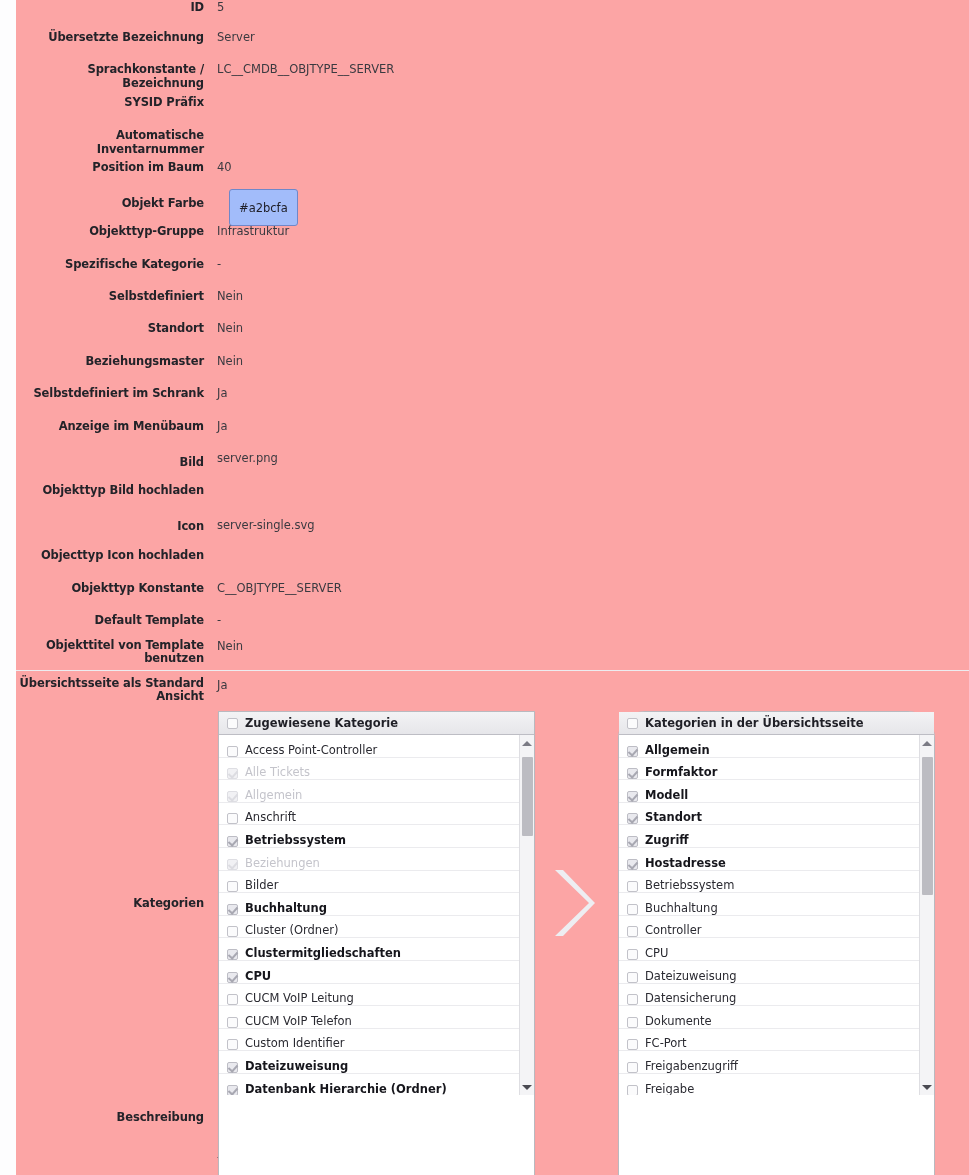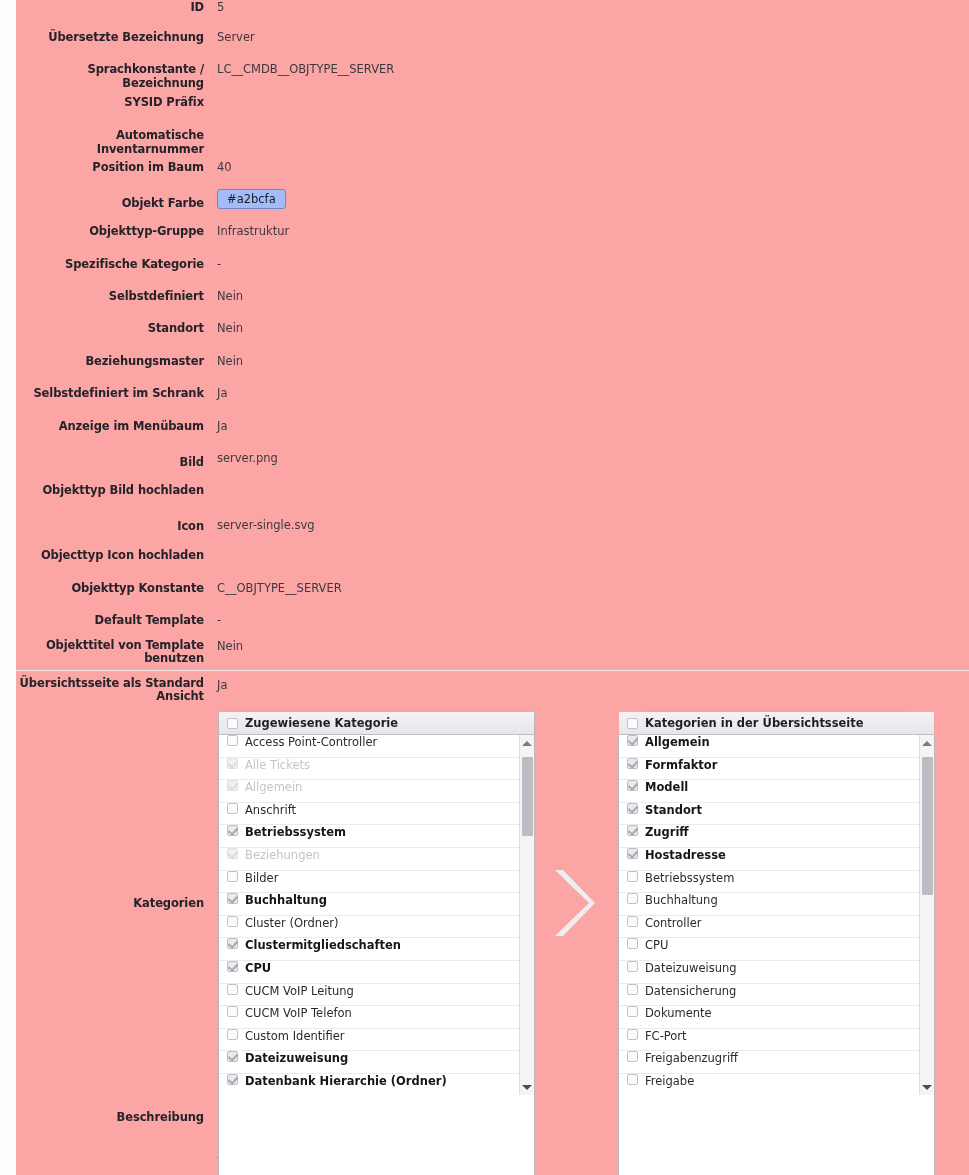--- a/index.html
+++ b/index.html
@@ -47,23 +47,23 @@
 
   .hsep {
     position: absolute;
     left: 0; width: 969px; height: 1px;
     background: #ececf0;
   }
 
   
   .swatch {
     position: absolute;
-    left: 201px;
+    left: 213px;
     top: 189px;
-    height: 20px;
+    height: 37px;
     padding: 9px 9px;
     display: flex;
     align-items: center;
     justify-content: center;
     border: 1px solid #6f87c9;
     border-radius: 3px;
     font-size: 11.5px;
     color: #20202a;
   }
 
@@ -98,21 +98,21 @@
     top: 23px; left: 0;
     width: 315px;
     height: 360px;
     overflow: hidden;
   }
 
   .lb-row {
     height: 22.6px;
     border-bottom: 1px solid #ebebee;
     display: flex;
-    align-items: flex-start;
+    align-items: flex-end;
     padding-left: 8px;
     font-size: 11.5px;
     color: #2a2a31;
     background: #fff;
     white-space: nowrap;
   }
   .lb-row.sel { font-weight: bold; color: #16161c; }
   .lb-row.dis { color: #c4c4cb; }
 
   

